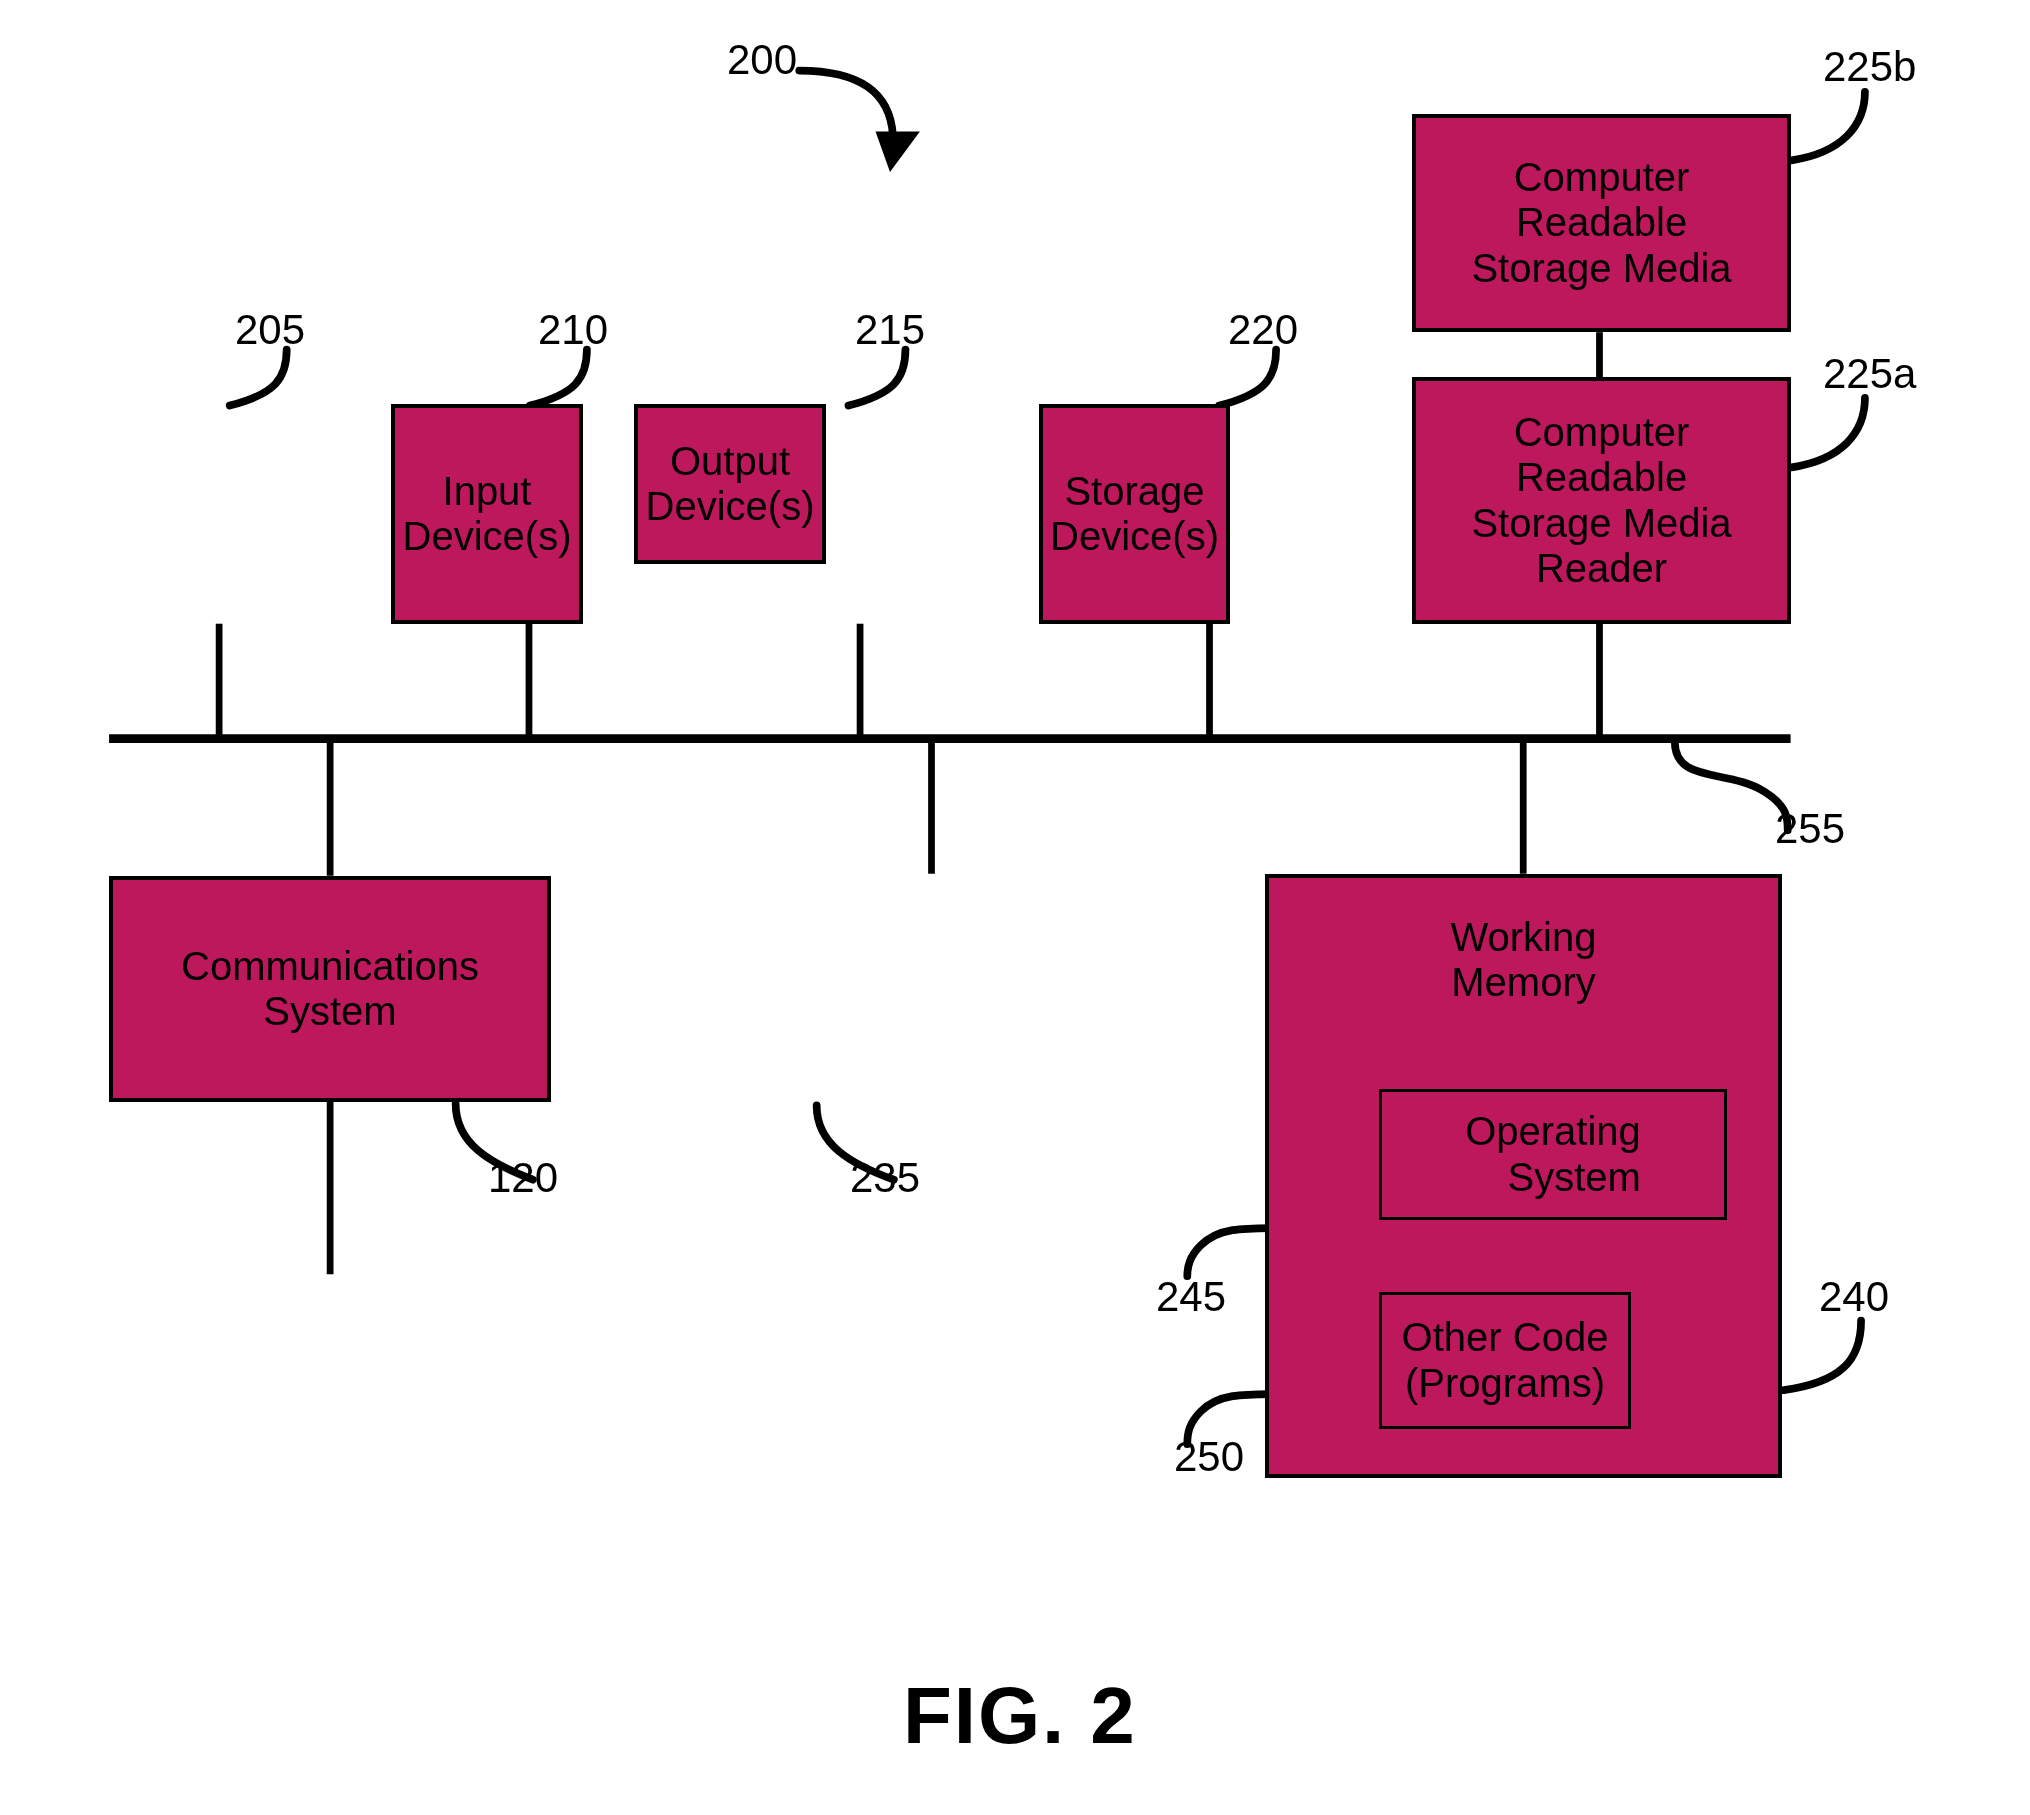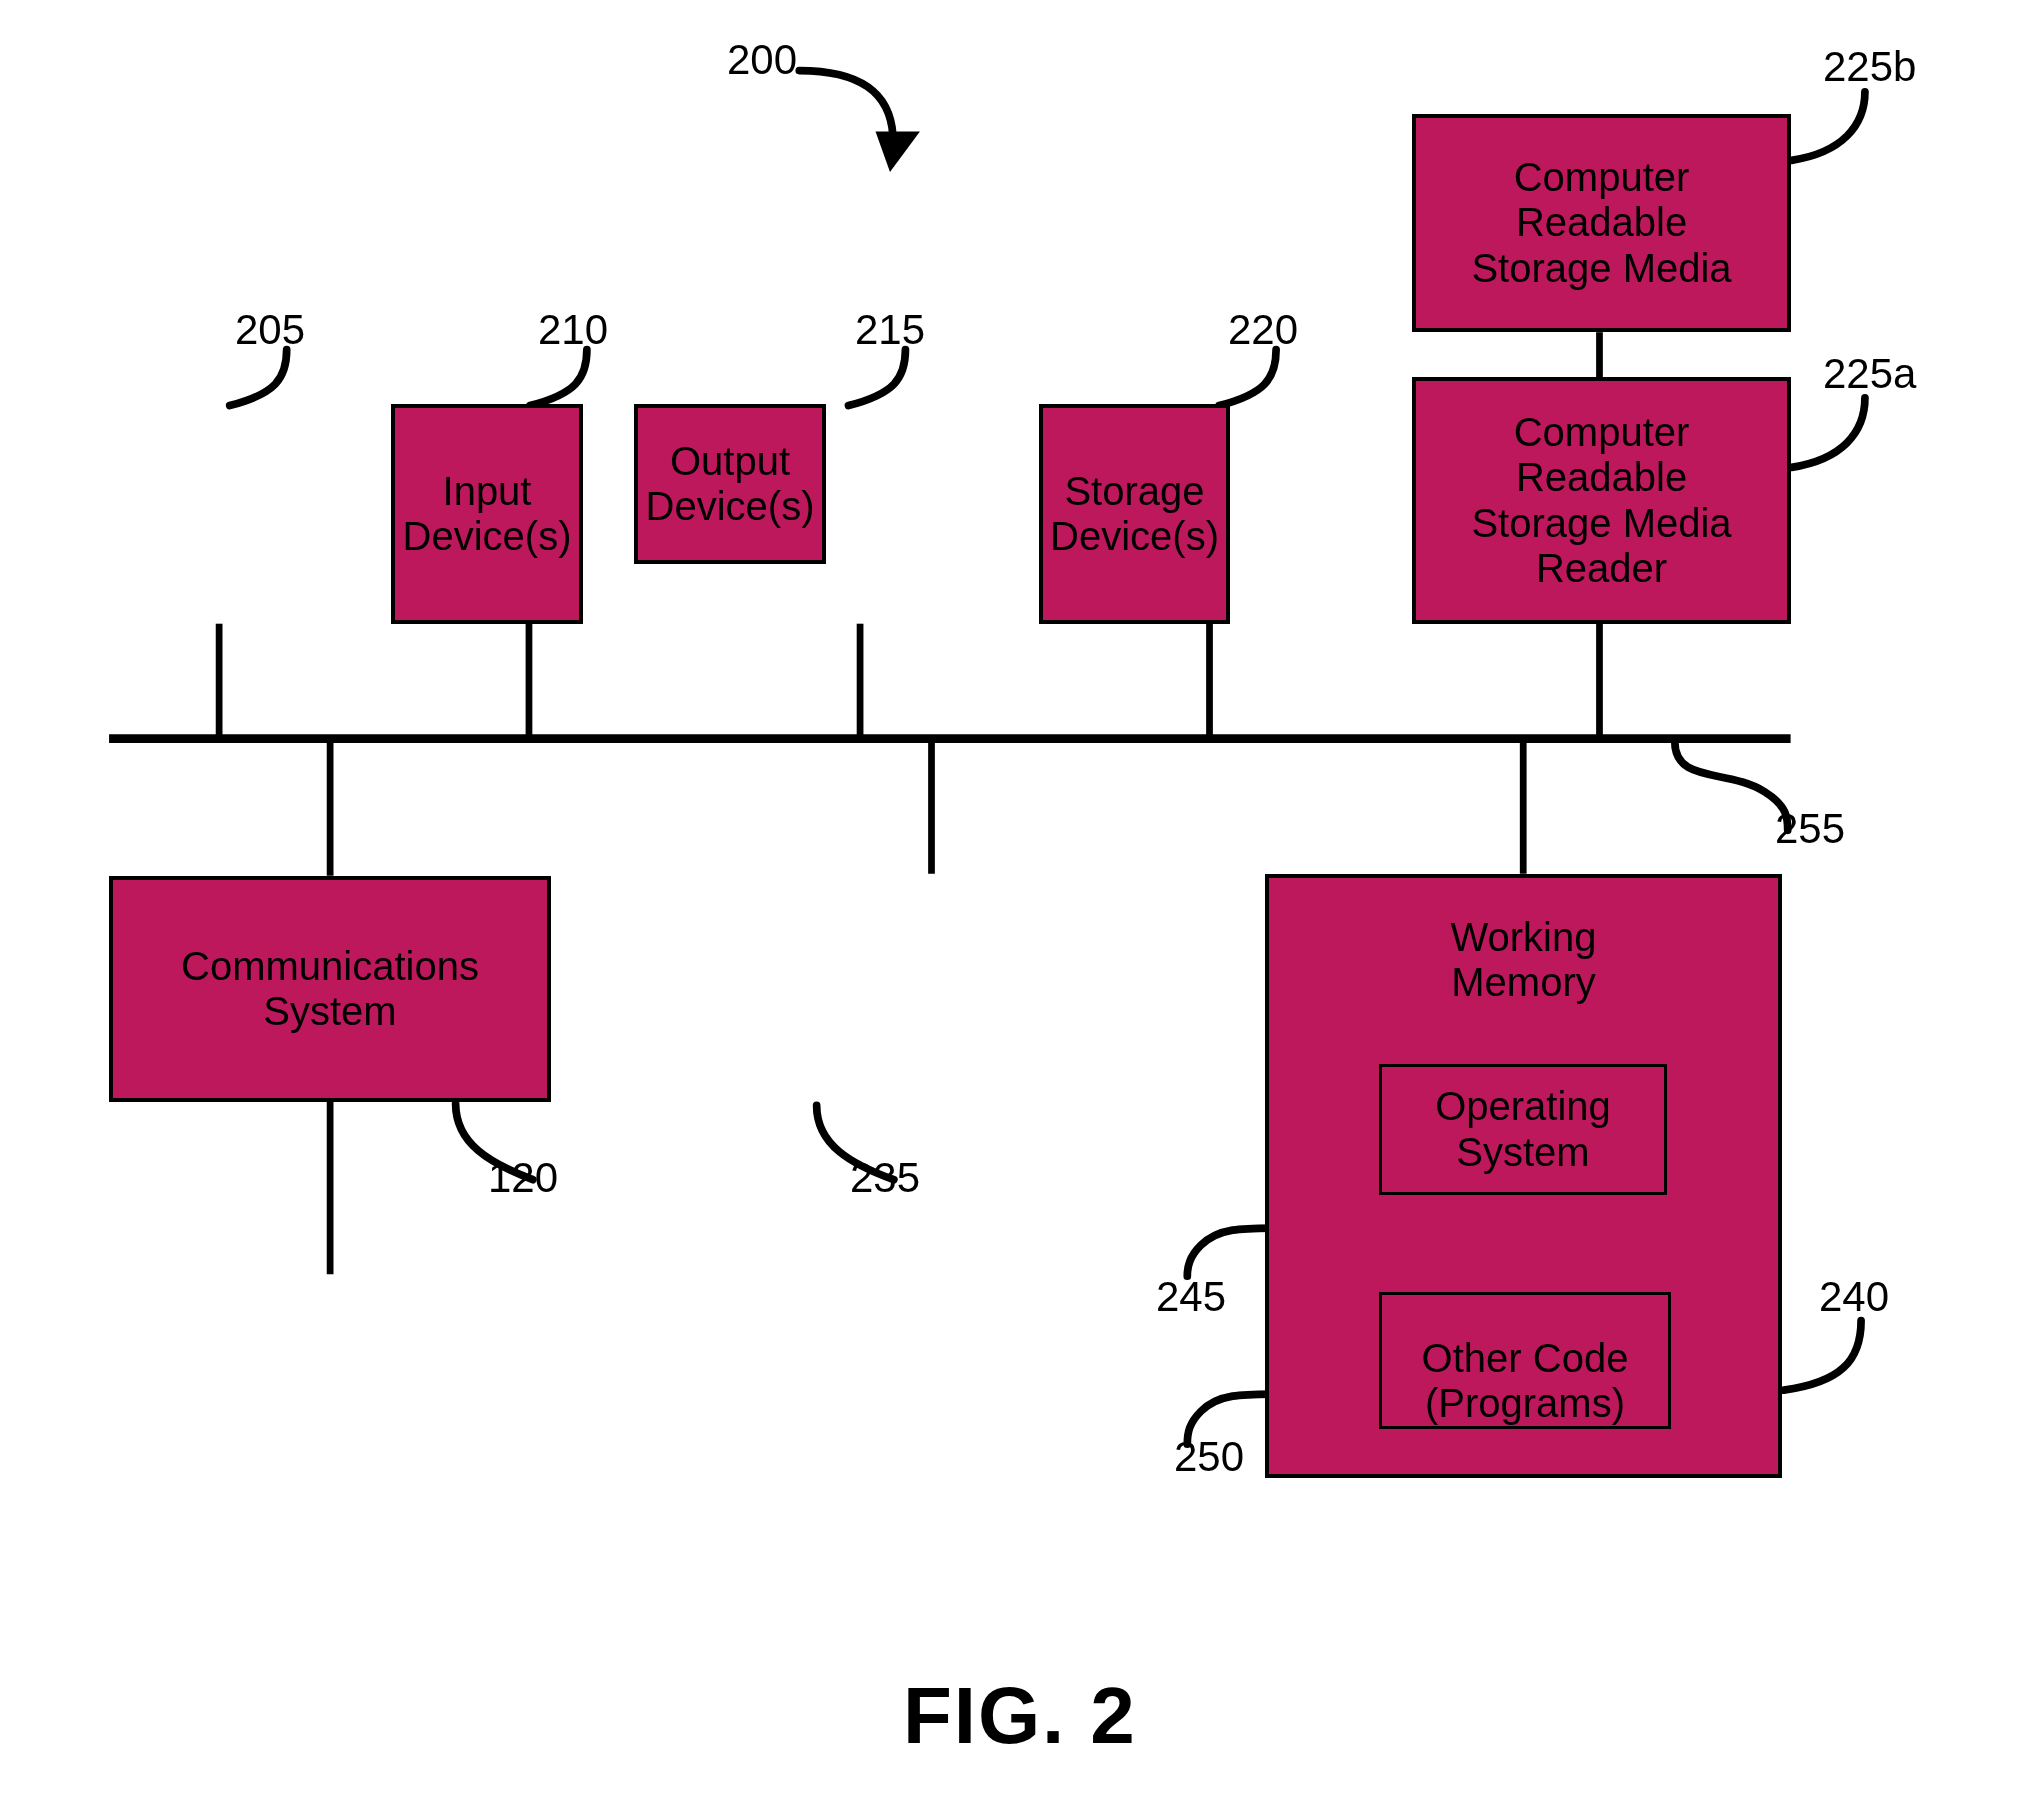--- a/index.html
+++ b/index.html
@@ -70,22 +70,22 @@
   #box-cpu        { left: 109px;  top: 404px;  width: 220px; height: 220px; }
   #box-input      { left: 391px;  top: 404px;  width: 192px; height: 220px; }
   #box-output     { left: 634px;  top: 404px;  width: 192px; height: 160px; }
   #box-storage    { left: 1039px; top: 404px;  width: 191px; height: 220px; }
   #box-crsm       { left: 1412px; top: 114px;  width: 379px; height: 218px; }
   #box-crsmr      { left: 1412px; top: 377px;  width: 379px; height: 247px; }
   
   #box-comm       { left: 109px;  top: 876px;  width: 442px; height: 226px; }
   #box-procaccel  { left: 689px;  top: 872px;  width: 485px; height: 233px; }
   #box-workingmem { left: 1265px; top: 874px;  width: 517px; height: 604px; }
-  #box-os         { left: 1379px; top: 1064px; width: 288px; height: 131px; }
-  #box-othercode  { left: 1379px; top: 1292px; width: 292px; height: 137px; align-items: flex-end; }
+  #box-os         { left: 1379px; top: 1089px; width: 348px; height: 131px; text-align: right; }
+  #box-othercode  { left: 1379px; top: 1292px; width: 252px; height: 137px; }
   
   #ref-200   { left: 727px;  top: 39px;   }
   #ref-205   { left: 235px;  top: 309px;  }
   #ref-210   { left: 538px;  top: 309px;  }
   #ref-215   { left: 855px;  top: 309px;  }
   #ref-220   { left: 1228px; top: 309px;  }
   #ref-225b  { left: 1823px; top: 46px;   }
   #ref-225a  { left: 1823px; top: 353px;  }
   #ref-255   { left: 1775px; top: 808px;  }
   #ref-230   { left: 488px;  top: 1157px; }

